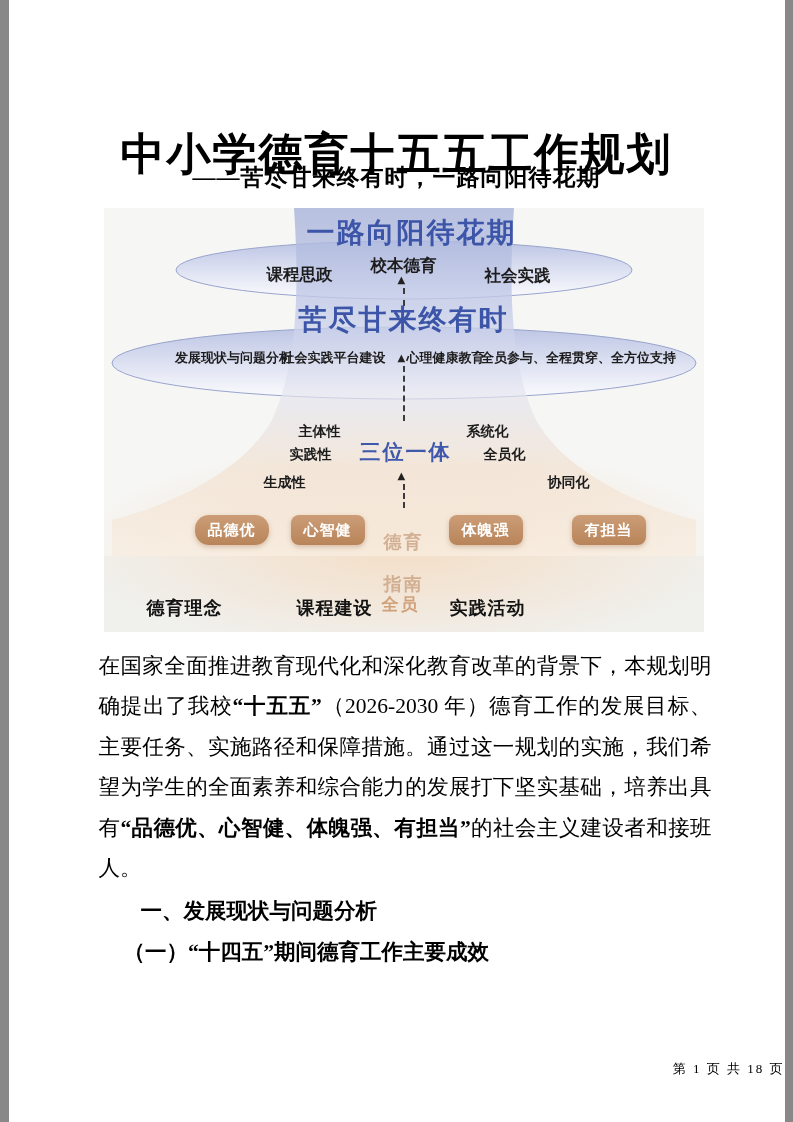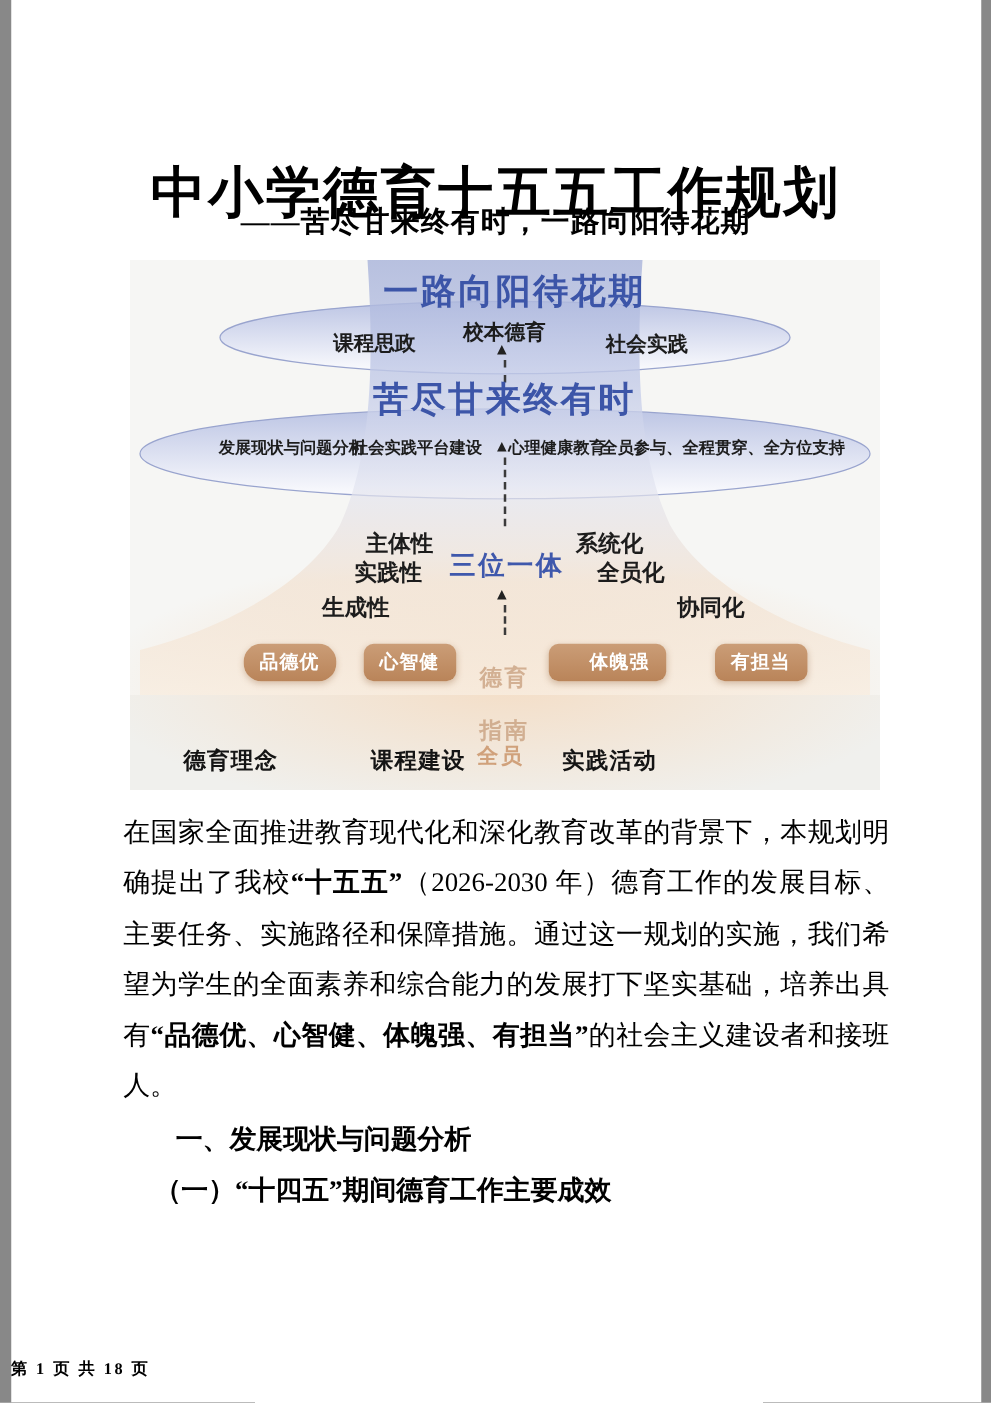--- a/index.html
+++ b/index.html
@@ -26,21 +26,21 @@
   .lv-title{
     position:absolute;transform:translateX(-50%);white-space:nowrap;
     font-size:28px;font-weight:800;color:#3c55a8;letter-spacing:2px;
   }
   .mid-title{
     position:absolute;transform:translateX(-50%);white-space:nowrap;
     font-size:21px;font-weight:800;color:#3f58ac;letter-spacing:2px;
   }
   .lv1{font-size:16.5px;}
   .lv2{font-size:13px;}
-  .note{font-size:18px;}
+  .note{font-size:14px;}
   .pill{
     position:absolute;transform:translateX(-50%);width:74px;height:30px;line-height:30px;
     text-align:center;border-radius:8px;color:#fff;font-size:15px;font-weight:700;letter-spacing:1px;
     background:linear-gradient(#cb9d77,#b98459);
     box-shadow:0 2px 5px rgba(150,100,60,.35);
   }
   .wm{
     position:absolute;transform:translateX(-50%);text-align:center;font-weight:800;
     white-space:pre-line;letter-spacing:2px;
   }
@@ -60,22 +60,22 @@
   .body-par .b{font-weight:700;}
   .sec-h1{
     position:absolute;left:90px;top:896px;width:613px;
     font-size:21.5px;font-weight:700;padding-left:42px;box-sizing:border-box;
   }
   .sec-h2{
     position:absolute;left:90px;top:937px;width:613px;
     font-size:21.5px;font-weight:700;padding-left:25px;box-sizing:border-box;
   }
   .page-footer{
-    position:absolute;left:0;top:1086px;width:100%;text-align:left;
-    font-size:13px;letter-spacing:2px;font-weight:bold;
+    position:absolute;left:0;top:1060px;width:100%;text-align:right;
+    font-size:13px;letter-spacing:2px;
   }
 </style>
 </head>
 <body>
 
 <div class="page">
 
   <h1 class="doc-title">中小学德育十五五工作规划</h1>
   <div class="doc-subtitle">——苦尽甘来终有时，一路向阳待花期</div>
 
@@ -133,21 +133,21 @@
     <div class="arrow" style="left:299px;top:276px;height:24px;">
         <span class="head">▲</span>
       </div>
 
     <div class="pill" style="left:128px;top:307px;border-radius:14px;">品德优</div>
     <div class="pill" style="left:224px;top:307px;">心智健</div>
     <div class="wm wm-center" style="left:300px;top:303px;">
       <span>德育</span><br>
       <span>指南</span>
     </div>
-    <div class="pill" style="left:382px;top:307px;padding-left:20px;">体魄强</div>
+    <div class="pill" style="left:382px;top:307px;">体魄强</div>
     <div class="pill" style="left:481px;top:307px;margin-left:24px;">有担当</div>
 
     <div class="wm wm-bottom" style="left:297px;top:364px;">
       <span>全员</span><br>
       
     </div>
     <div class="dlabel base" style="left:81px;top:388px;">德育理念</div>
     <div class="dlabel base" style="left:231px;top:388px;">课程建设</div>
     <div class="dlabel base" style="left:384px;top:388px;">实践活动</div>
     <div class="dlabel base" style="left:509px;top:388px;margin-top:34px;">社会参与</div>

